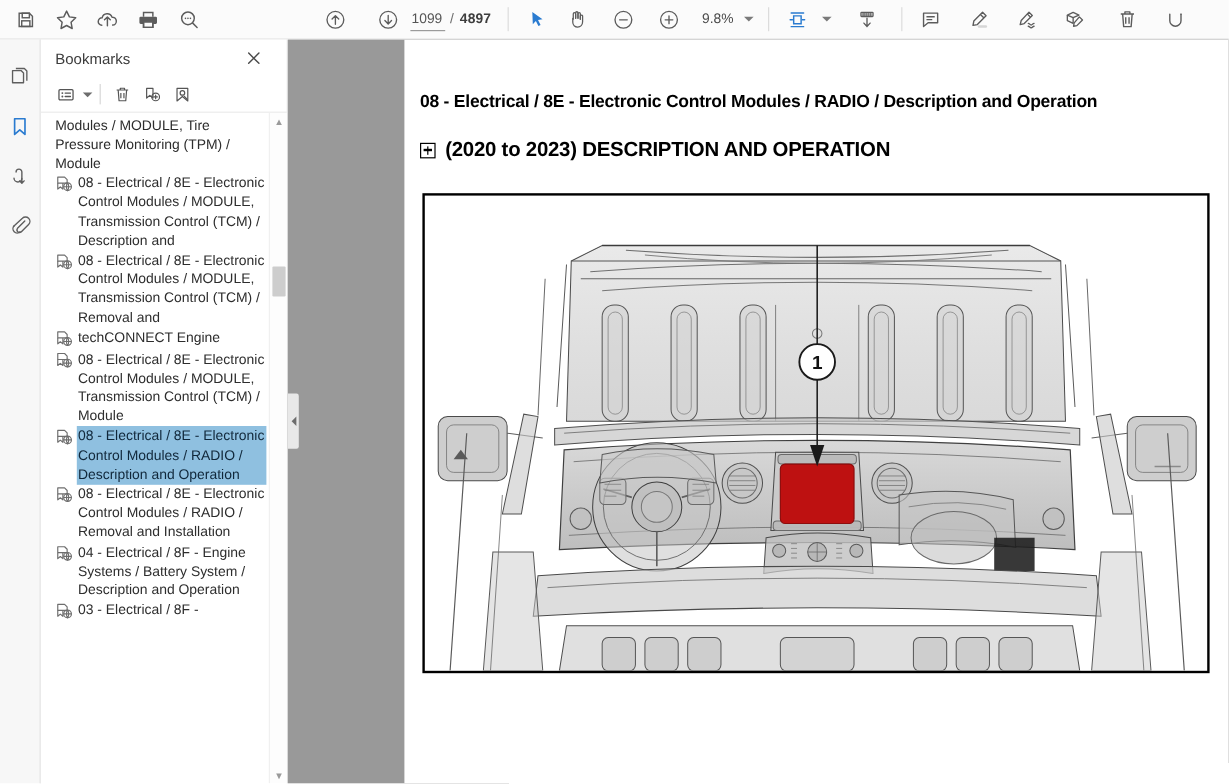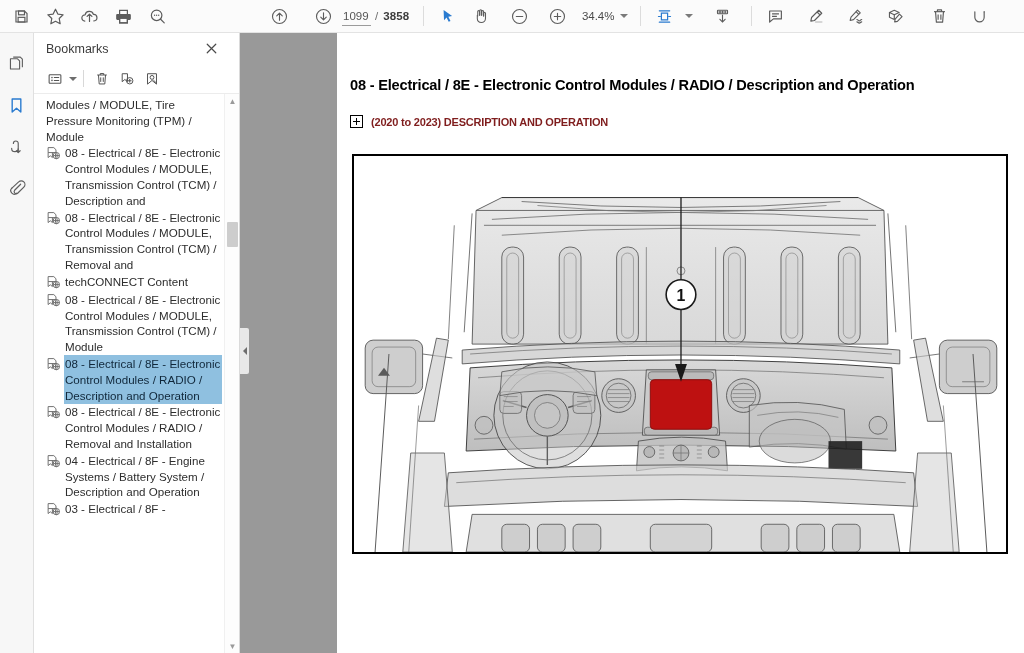--- a/index.html
+++ b/index.html
@@ -187,22 +187,22 @@
     font-family: "Liberation Sans Narrow", "Liberation Sans", sans-serif;
     font-weight: bold;
     font-size: 21px;
     color: #000;
     letter-spacing: -0.3px;
     margin-bottom: 62px;
   }
   .doc-h2 {
     font-family: "Liberation Sans Narrow", "Liberation Sans", sans-serif;
     font-weight: bold;
-    font-size: 11px;
-    color: #7f1d1d;
+    font-size: 17px;
+    color: #000000;
     letter-spacing: -0.2px;
     display: flex; align-items: center;
     margin-bottom: 26px;
   }
   .expand-box {
     width: 13px; height: 13px;
     border: 1.4px solid #000;
     display: inline-flex; align-items: center; justify-content: center;
     margin-right: 8px; flex-shrink: 0; position: relative;
   }
@@ -283,21 +283,21 @@
       </div>
       <div class="tb-btn" style="margin-left:10px;" title="Next Page">
         <svg width="19" height="19" viewBox="0 0 22 22" fill="none" stroke="currentColor" stroke-width="1.3" stroke-linecap="round" stroke-linejoin="round">
           <circle cx="11" cy="11" r="8.1"></circle>
           <path d="M11 6.7v8.1M7.8 11.7L11 15l3.2-3.3"></path>
         </svg>
       </div>
       <div class="pagebox">
         <div class="pagefield">1099</div>
         <span class="pagesep">/</span>
-        <span class="pagetotal">3858</span>
+        <span class="pagetotal">4897</span>
       </div>
     </div>
 
     <div class="tb-sep" style="margin-left:14px;"></div>
 
     <div class="tb-group">
       <div class="tb-btn icon-blue" title="Select Tool">
         <svg width="17" height="17" viewBox="0 0 20 20" fill="currentColor">
           <path d="M5.4 2.4l10 7.1-4.4.7 2.5 5-2.1 1-2.5-5-3 3.1z"></path>
         </svg>
@@ -315,21 +315,21 @@
           <circle cx="11" cy="11" r="8.1"></circle>
             <path d="M7.3 11h7.4"></path>
         </svg>
       </div>
       <div class="tb-btn" style="margin-left:4px;" title="Zoom In">
         <svg width="19" height="19" viewBox="0 0 22 22" fill="none" stroke="currentColor" stroke-width="1.3" stroke-linecap="round">
           <circle cx="11" cy="11" r="8.1"></circle>
             <path d="M7.3 11h7.4M11 7.3v7.4"></path>
         </svg>
       </div>
-      <span class="zoomval">34.4%</span>
+      <span class="zoomval">9.8%</span>
       <div class="caret-btn">
         <span class="caret"></span>
       </div>
     </div>
 
     <div class="tb-sep" style="margin-left:8px;"></div>
 
     <div class="tb-group">
       <div class="tb-btn icon-blue" title="Fit Page">
         <svg width="19" height="19" viewBox="0 0 22 22" fill="none" stroke="currentColor" stroke-width="1.4" stroke-linecap="round">
@@ -505,21 +505,21 @@
 
         <div class="bm-item">
           <span class="bm-icon">
             <svg width="16" height="16" viewBox="0 0 18 18" fill="none" stroke="currentColor" stroke-width="1.1" stroke-linejoin="round">
               <path d="M2.4 1.8h6.4l2.4 2.4v3.2H2.4z"></path>
                 <path d="M2.4 7.4v5.6l2.4-2 2.4 2V7.4"></path>
               <circle cx="11.6" cy="10.8" r="3.6"></circle>
               <path d="M8 10.8h7.2M11.6 7.2c1.4 1.6 1.4 5.6 0 7.2-1.4-1.6-1.4-5.6 0-7.2z"></path>
             </svg>
           </span>
-          <span class="bm-label">techCONNECT Content</span>
+          <span class="bm-label">techCONNECT Engine</span>
         </div>
 
         <div class="bm-item">
           <span class="bm-icon">
             <svg width="16" height="16" viewBox="0 0 18 18" fill="none" stroke="currentColor" stroke-width="1.1" stroke-linejoin="round">
               <path d="M2.4 1.8h6.4l2.4 2.4v3.2H2.4z"></path>
                 <path d="M2.4 7.4v5.6l2.4-2 2.4 2V7.4"></path>
               <circle cx="11.6" cy="10.8" r="3.6"></circle>
               <path d="M8 10.8h7.2M11.6 7.2c1.4 1.6 1.4 5.6 0 7.2-1.4-1.6-1.4-5.6 0-7.2z"></path>
             </svg>

